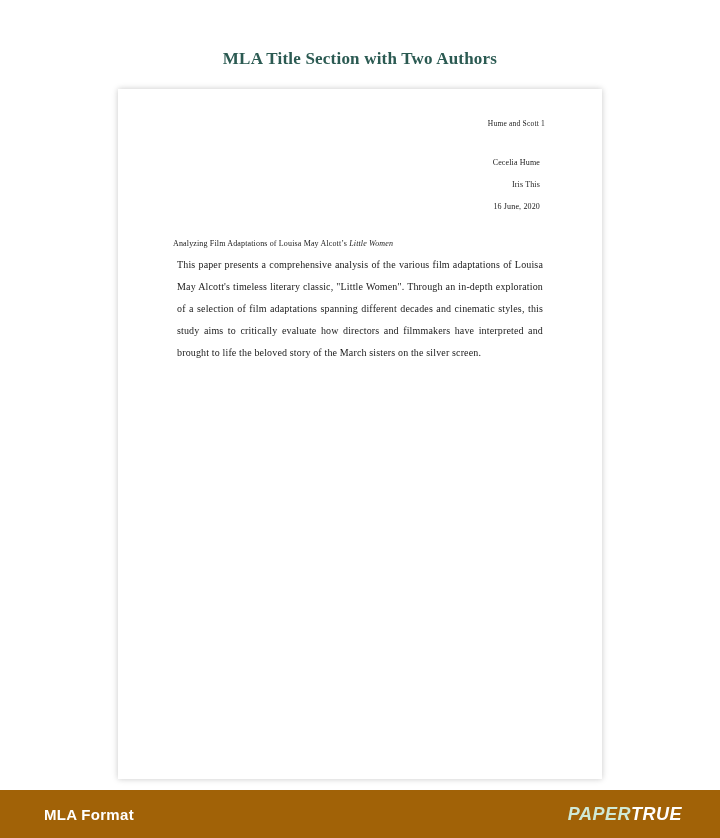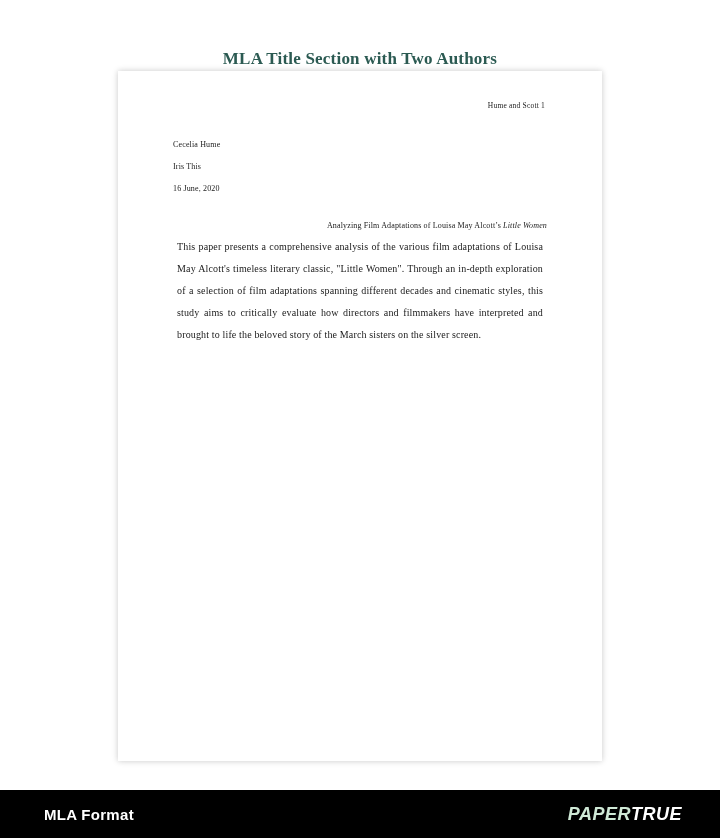--- a/index.html
+++ b/index.html
@@ -27,21 +27,21 @@
     text-align: center;
     font-family: "Liberation Serif", serif;
     font-weight: bold;
     font-size: 17px;
     letter-spacing: 0.2px;
     color: #2b5a52;
     margin-top: 15px;
   }
   .doc-sheet {
     position: absolute;
-    top: 71px;
+    top: 89px;
     left: 118px;
     width: 484px;
     height: 690px;
     background: #ffffff;
     box-shadow: 0 0 6px rgba(0,0,0,0.22);
     font-family: "Liberation Serif", serif;
     color: #1a1a1a;
   }
   .doc-inner {
     position: absolute;
@@ -53,52 +53,53 @@
     box-sizing: border-box;
   }
   .running-head {
     text-align: right;
     font-size: 7.5px;
     letter-spacing: 0.2px;
     margin: 0 0 24px 0;
     padding-right: 2px;
   }
   .info-block {
-    margin: 0;
+    margin: 7px;
     padding: 0;
+    text-align: right;
   }
   .info-line {
     font-size: 8px;
     line-height: 22px;
     letter-spacing: 0.15px;
     margin: 0;
   }
   .doc-title {
-    text-align: right;
+    text-align: left;
     font-size: 8px;
     letter-spacing: 0.15px;
     margin: 21px 0 6px 0;
   }
   .doc-title .ital {
     font-style: italic;
   }
   .body-para {
     font-size: 10px;
     line-height: 22px;
     letter-spacing: 0.15px;
     text-align: justify;
     margin: 4px;
   }
   .footer-bar {
     position: absolute;
     left: 0;
     bottom: 0;
     width: 720px;
     height: 48px;
-    background: #000000;
+    background: #a16207;
     display: flex;
     align-items: center;
     justify-content: space-between;
     box-sizing: border-box;
     padding: 0 38px 0 44px;
   }
   .footer-label {
     color: #ffffff;
     font-family: "Liberation Sans", sans-serif;
     font-weight: bold;

